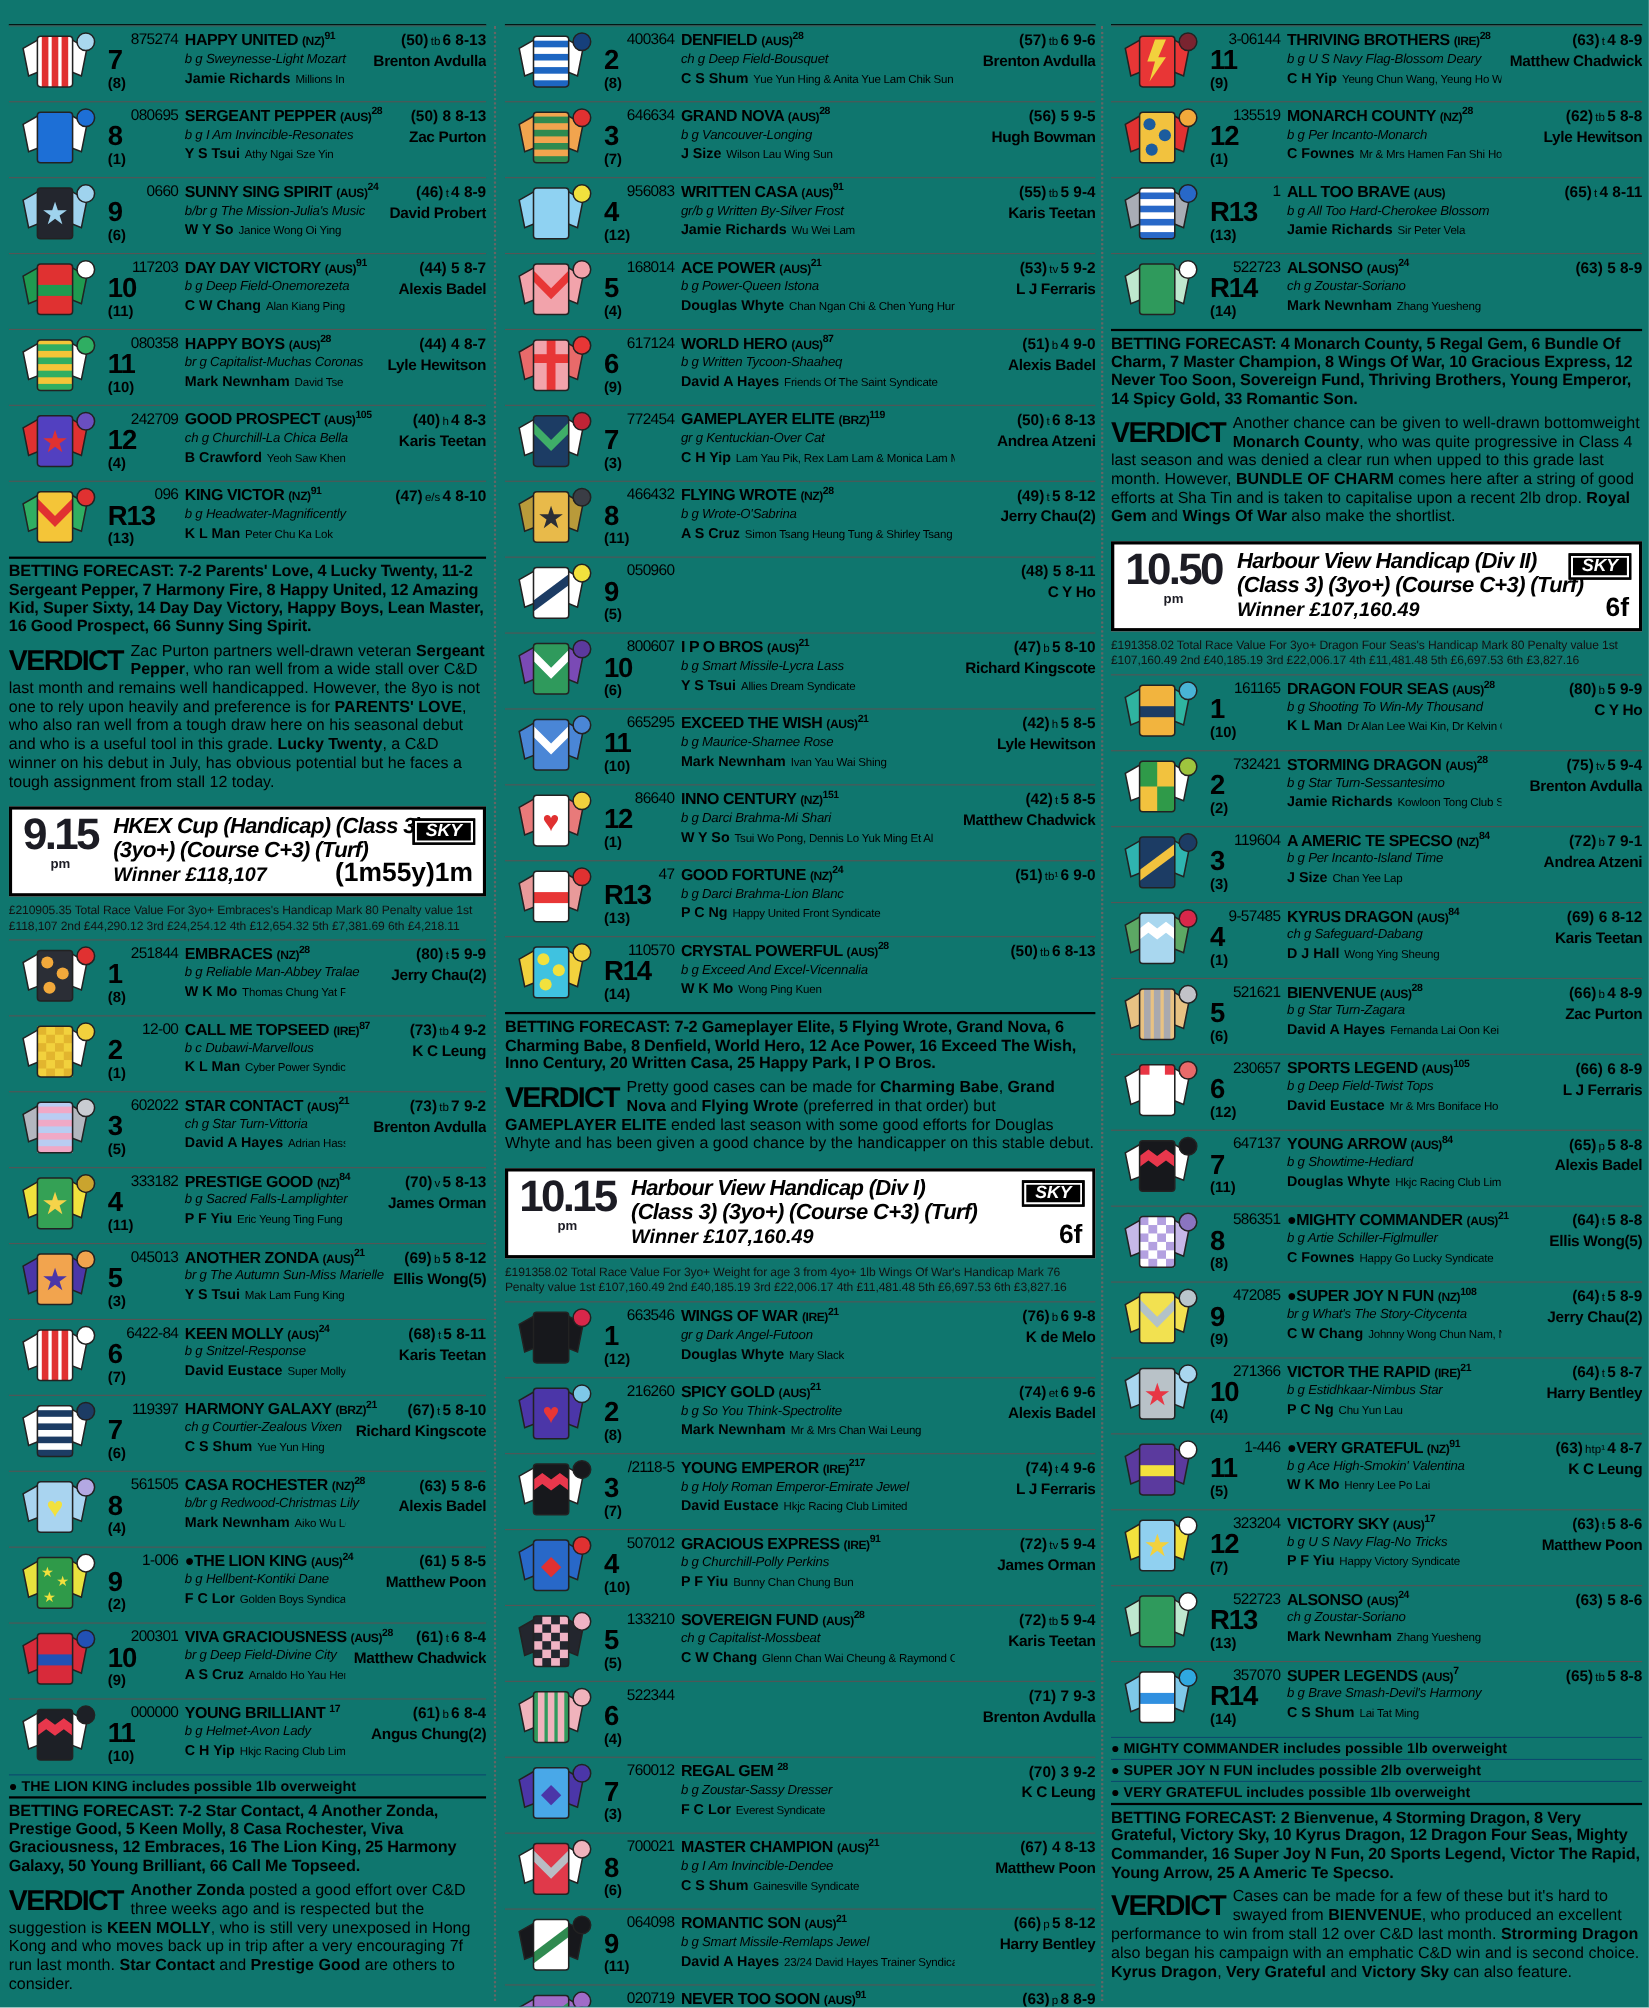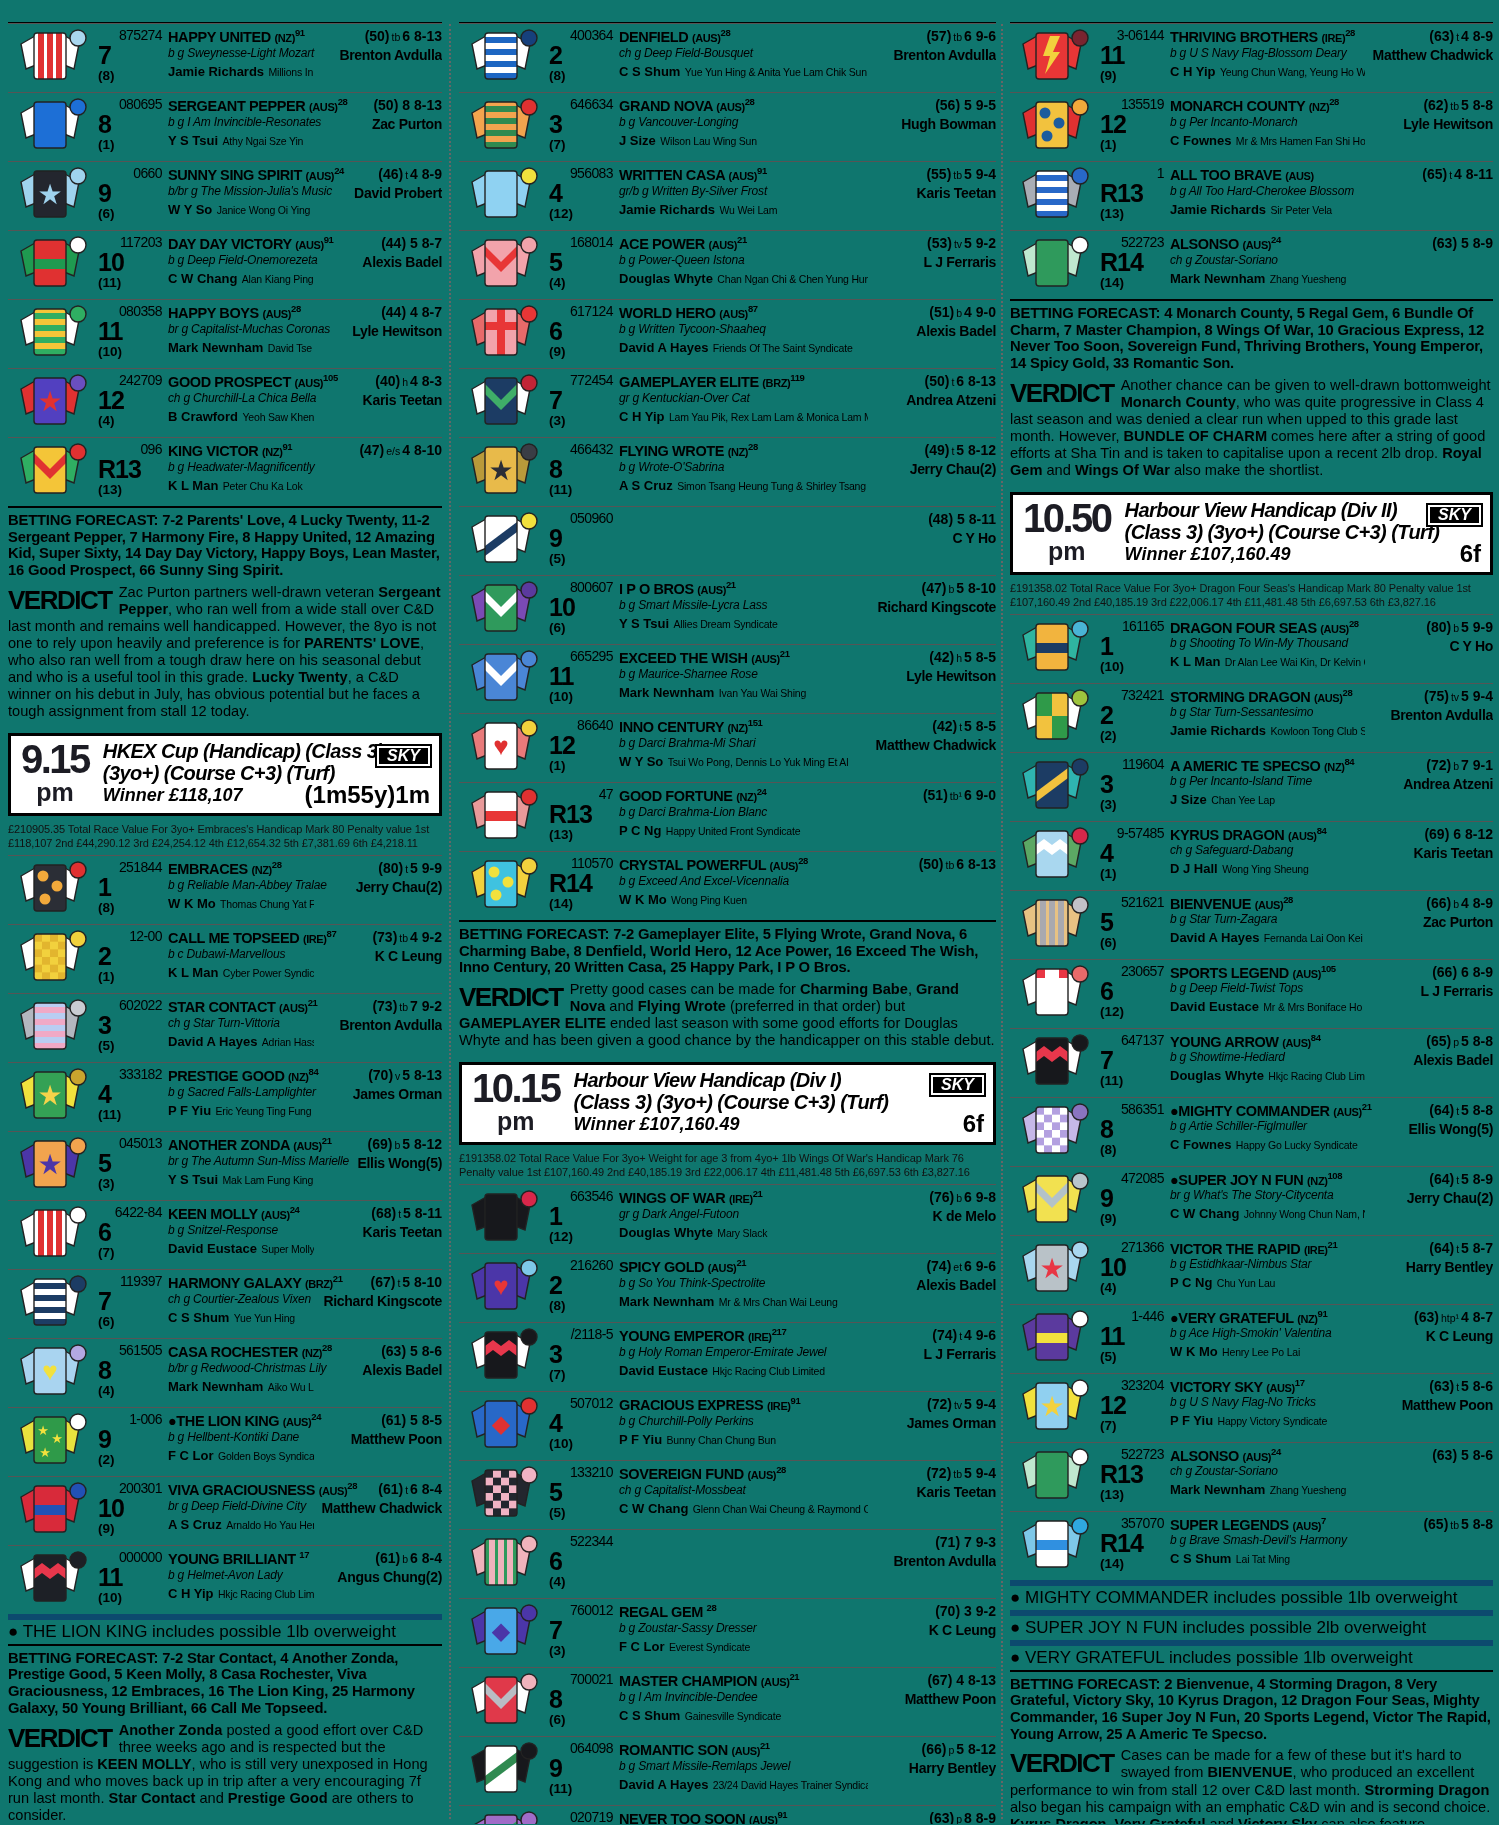--- a/index.html
+++ b/index.html
@@ -29,27 +29,27 @@
   .rcol{position:absolute;right:0;top:4px;width:150px;text-align:right;}
   .rline{font-size:14px;font-weight:bold;white-space:nowrap;}
   .gear{font-size:10.5px;font-weight:normal;margin:0 2px;}
   .jock{font-size:14px;font-weight:bold;margin-top:3px;letter-spacing:-0.3px;}
 
   .forecast{border-top:2px solid #000;font-weight:bold;font-size:14.8px;line-height:1.13;
             padding:4px 0 3px 0;letter-spacing:-0.2px;}
   .verdict{font-size:14.6px;line-height:1.17;padding:2px 0 6px 0;}
   .vlabel{float:left;font-size:26px;font-weight:800;letter-spacing:-1.5px;margin:1px 7px 0 0;}
   .vb{font-weight:bold;}
-  .note{font-size:17px;border-top:6px solid #0c4a6e;padding:2px 0;}
+  .note{font-size:13px;border-top:1px solid #0c4a6e;padding:2px 0;font-weight:bold;}
 
   .racebox{position:relative;border:3px solid #000;margin:7px 0 5px 0;padding:5px 8px 6px 10px;
            display:flex;gap:14px;background:#fff;}
   .rtimebox{text-align:center;flex:0 0 auto;}
   .rtime{font-size:40px;font-weight:800;letter-spacing:-2.5px;line-height:0.92;color:#1c1c24;}
-  .ampm{font-size:25px;font-weight:800;color:#1c1c24;}
+  .ampm{font-size:12px;font-weight:800;color:#1c1c24;}
   .rtitles{flex:1 1 auto;padding-right:6px;}
   .rtitle{font-style:italic;font-weight:bold;font-size:20px;line-height:1.07;letter-spacing:-0.6px;white-space:nowrap;}
   .rwinner{font-style:italic;font-weight:bold;font-size:18px;margin-top:1px;}
   .sky{position:absolute;right:7px;top:8px;background:#000;color:#fff;font-weight:bold;font-style:italic;
        font-size:16px;padding:1px 10px;box-shadow:inset 0 0 0 2px #fff;border:2px solid #000;}
   .rdist{position:absolute;right:9px;bottom:4px;font-weight:bold;font-size:24px;}
   .cond{font-size:11px;line-height:1.25;padding:2px 0 4px 0;letter-spacing:-0.1px;color:#111;}
 </style>
 </head>
 <body>

